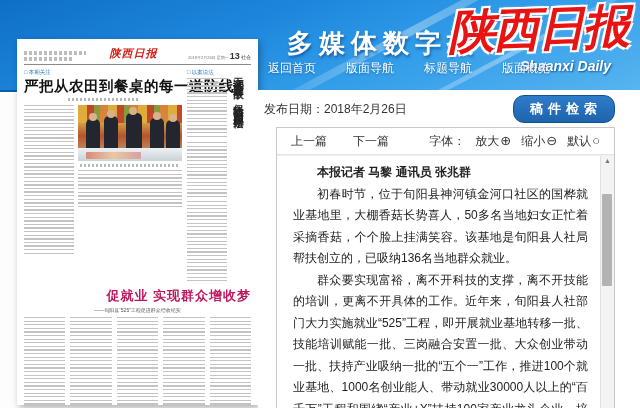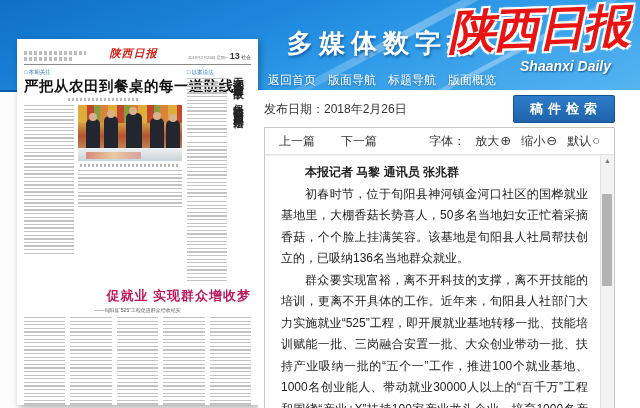--- a/index.html
+++ b/index.html
@@ -32,21 +32,21 @@
     letter-spacing:-2px;transform:rotate(-2deg);
     text-shadow:-2px -2px 0 #fff,2px -2px 0 #fff,-2px 2px 0 #fff,2px 2px 0 #fff,0 0 4px #fff;
     white-space:nowrap;
   }
   .logo-sub{
     position:absolute;left:520px;top:58px;z-index:2;
     color:#fff;font-size:14px;font-weight:bold;font-style:italic;
     text-shadow:1px 1px 2px rgba(0,60,130,.8);
   }
   .nav{
-    position:absolute;left:268px;top:72px;z-index:2;display:flex;gap:12px;
+    position:absolute;left:268px;top:60px;z-index:2;display:flex;gap:30px;
   }
   .nav a{color:#fff;font-size:12px;text-decoration:none;text-shadow:0 1px 2px rgba(0,50,110,.5);cursor:pointer;}
   
   .paper{
     position:absolute;left:17px;top:39px;width:241px;height:366px;z-index:2;
     background:#fff;box-shadow:2px 3px 7px rgba(0,0,0,.3);
     padding:7px 7px 6px 7px;box-sizing:border-box;overflow:hidden;
   }
   .masthead{display:flex;align-items:flex-end;height:15px;}
   .mast-tags{width:62px;}
@@ -91,23 +91,23 @@
   
   .panel{
     position:absolute;left:258px;top:90px;width:382px;height:376px;z-index:3;
     background:#fff;box-sizing:border-box;padding:6px 25px 0 6px;
   }
   .date-row{display:flex;align-items:center;height:26px;}
   .date-row .dlabel,.date-row .dvalue{font-size:12px;color:#333;}
   .search-btn{
     margin-left:auto;background:linear-gradient(180deg,#2e7cc9,#1f63ad);
     color:#fff;font-size:13px;font-weight:bold;letter-spacing:5px;
-    padding:4px 12px 4px 16px;border:1px solid #16528f;border-radius:2px;cursor:pointer;
-  }
-  .article-frame{border:1px solid #c9c9c9;margin-top:5px;background:#fff;}
+    padding:4px 12px 4px 16px;border:1px solid #16528f;border-radius:11px;cursor:pointer;
+  }
+  .article-frame{border:1px solid #c9c9c9;margin-top:5px;background:#fff;margin-left:12px;}
   .art-toolbar{display:flex;align-items:center;height:26px;padding:0 14px;border-bottom:1px solid #e3e3e3;}
   .art-toolbar a{font-size:12px;color:#333;margin-right:26px;cursor:pointer;text-decoration:none;}
   .font-controls{margin-left:auto;display:flex;align-items:center;font-size:12px;color:#333;}
   .font-controls .fc{margin-left:10px;cursor:pointer;display:flex;}
   .font-controls .ficon{font-size:13px;margin-left:1px;}
   .art-scrollwrap{position:relative;height:252px;overflow:hidden;border-top:1px solid #f0f0f0;}
   .art-text{padding:6px 26px 0 16px;font-size:12px;color:#222;line-height:21.5px;text-align:justify;}
   .art-text p{margin:0;text-indent:2em;}
   .art-text .bold{font-weight:bold;}
   .scrollbar{

